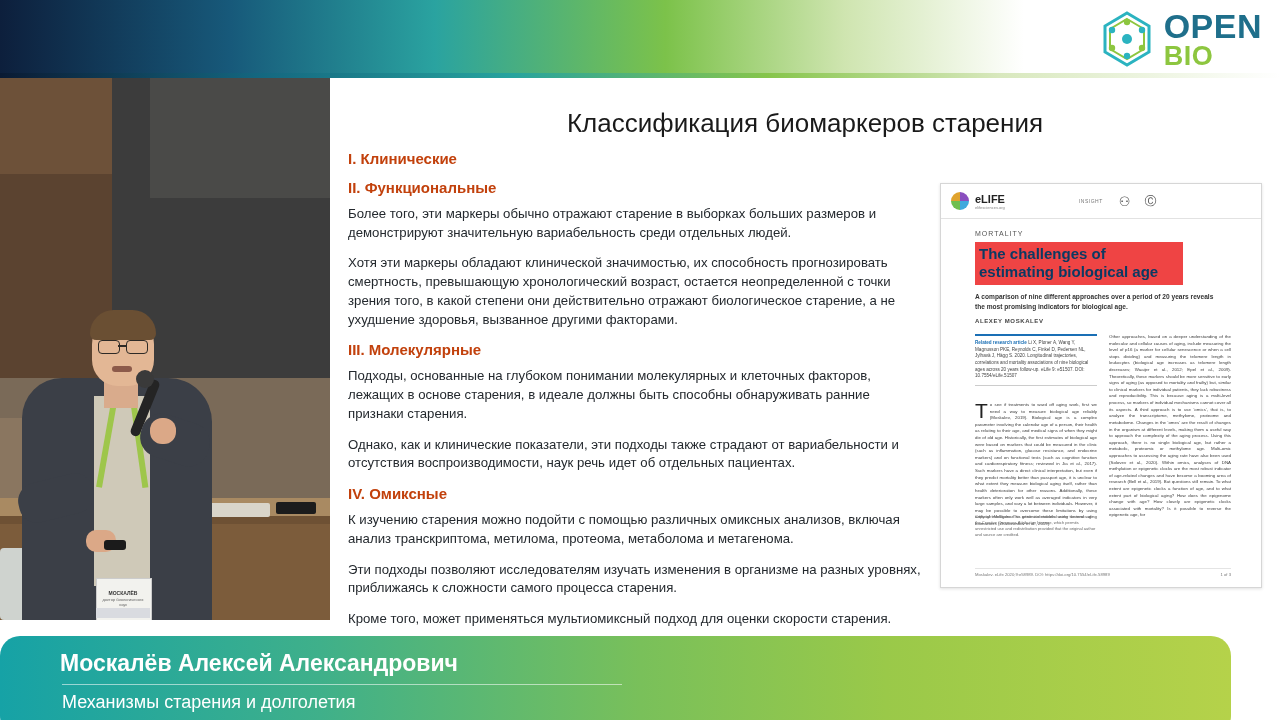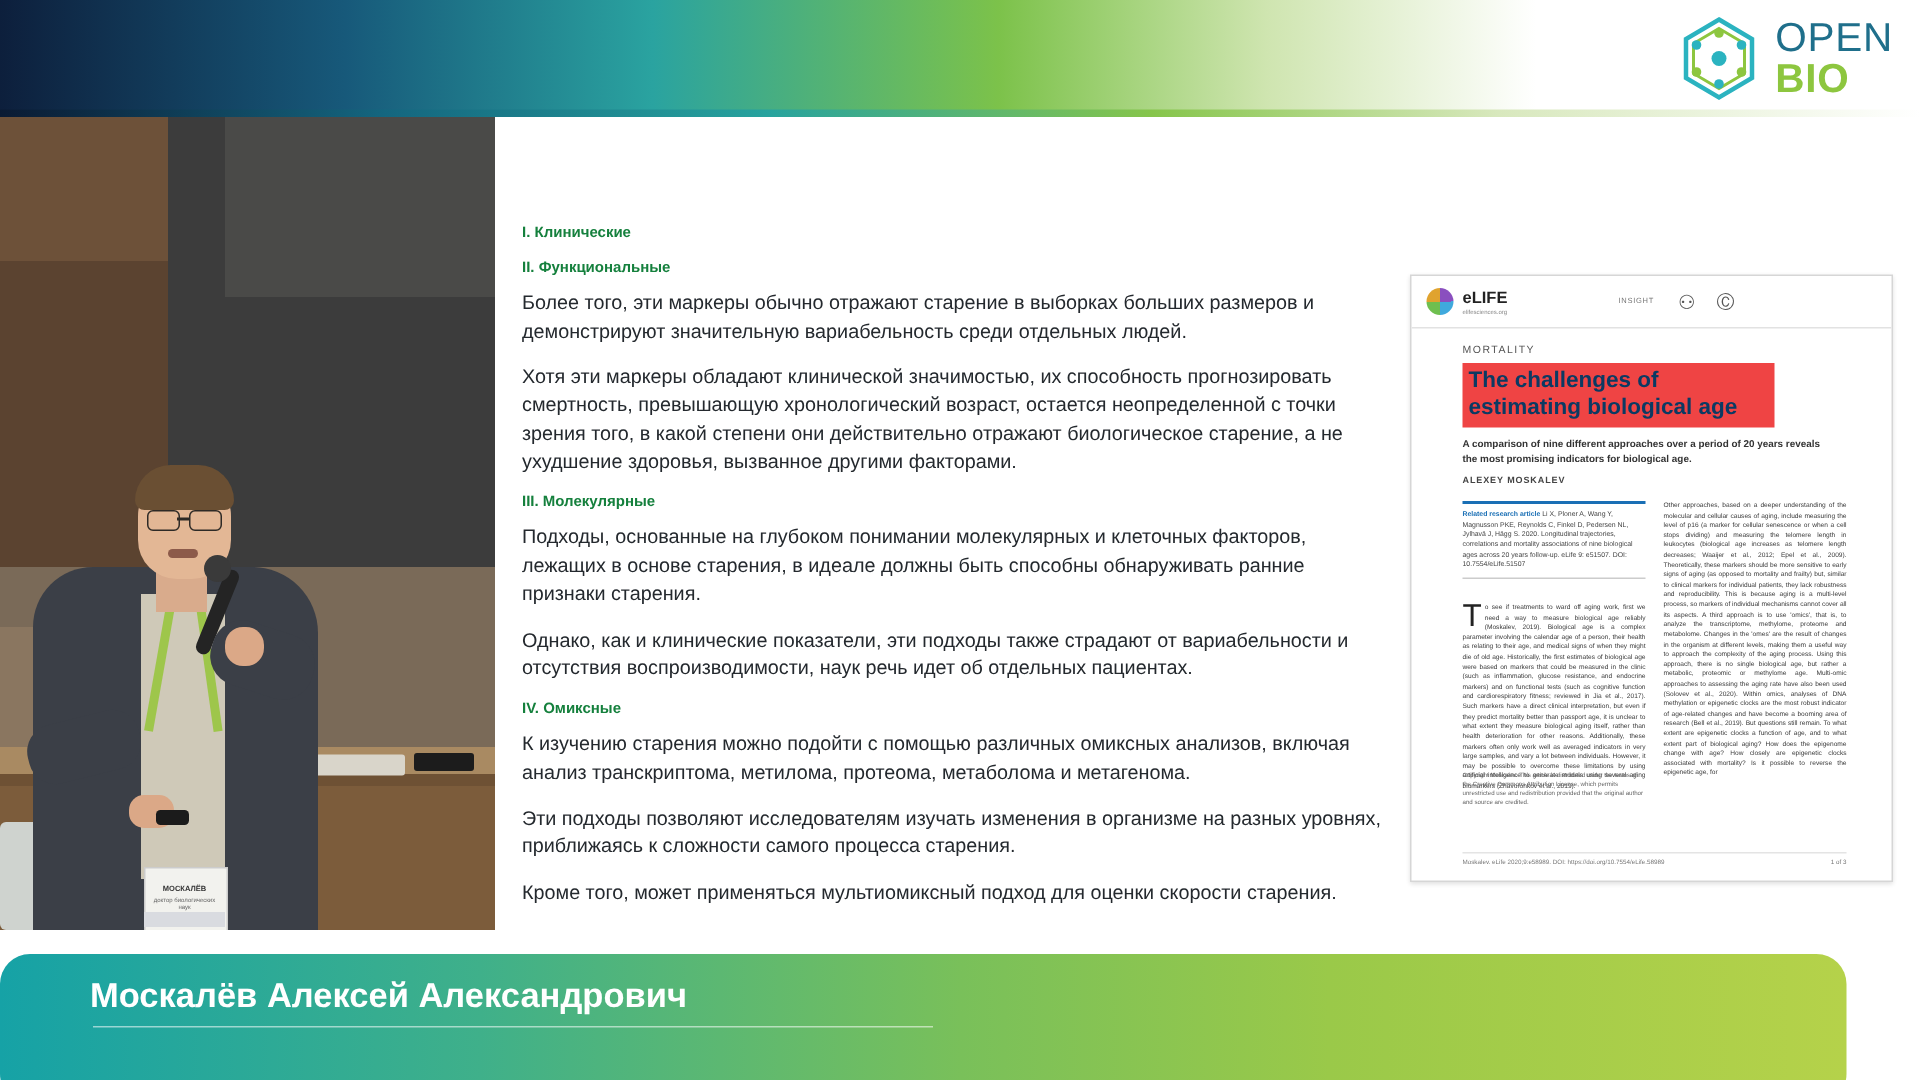--- a/index.html
+++ b/index.html
@@ -40,22 +40,22 @@
   #logo-mark {
     width: 58px; height: 58px;
     position: relative;
     margin-right: 8px;
   }
   #logo-text {
     line-height: 1;
     text-align: left;
   }
   #logo-open {
-    font-size: 27px;
-    font-weight: normal;
+    font-size: 34px;
+    font-weight: bold;
     color: #1f6f8b;
     letter-spacing: 0.5px;
   }
   #logo-bio {
     font-size: 27px;
     font-weight: bold;
     color: #8dc63f;
     letter-spacing: 0.5px;
   }
 
@@ -123,23 +123,23 @@
     color: #1a1a1a;
     font-weight: normal;
   }
   #slide-body {
     position: absolute;
     left: 18px; top: 72px;
     width: 580px;
     height: 460px;
   }
   .sec-head {
-    color: #15803d;
+    color: #c2410c;
     font-weight: bold;
-    font-size: 10px;
+    font-size: 15px;
     margin: 0 0 9px 0;
   }
   .sec-head.tight { margin-bottom: 12px; }
   .para {
     color: #24292e;
     font-size: 13.2px;
     line-height: 1.42;
     margin: 0 0 12px 0;
     text-align: left;
   }
@@ -289,20 +289,21 @@
     <div class="s-larm"></div>
     <div class="s-lhand"></div>
     <div class="s-clicker"></div>
     <div class="s-badge"></div>
     <div class="s-badge-name">МОСКАЛЁВ</div>
     <div class="s-badge-sub">доктор биологических наук</div>
     <div class="s-badge-bar"></div>
   </div>
 
   <div id="slide">
+    <div id="slide-title">Классификация биомаркеров старения</div>
 
     <div id="slide-body">
       <div class="sec-head tight">I. Клинические</div>
 
       <div class="sec-head">II. Функциональные</div>
       <p class="para">Более того, эти маркеры обычно отражают старение в выборках больших размеров и демонстрируют значительную вариабельность среди отдельных людей.</p>
       <p class="para">Хотя эти маркеры обладают клинической значимостью, их способность прогнозировать смертность, превышающую хронологический возраст, остается неопределенной с точки зрения того, в какой степени они действительно отражают биологическое старение, а не ухудшение здоровья, вызванное другими факторами.</p>
 
       <div class="sec-head">III. Молекулярные</div>
       <p class="para">Подходы, основанные на глубоком понимании молекулярных и клеточных факторов, лежащих в основе старения, в идеале должны быть способны обнаруживать ранние признаки старения.</p>
@@ -351,15 +352,16 @@
       <div id="fig-footer">
         <span>Moskalev. eLife 2020;9:e58989. DOI: https://doi.org/10.7554/eLife.58989</span>
         <span>1 of 3</span>
       </div>
     </div>
   </div>
 
   <div id="bottombar">
     <div id="speaker-name">Москалёв Алексей Александрович</div>
     <div id="name-rule"></div>
+    <div id="speaker-topic">Механизмы старения и долголетия</div>
   </div>
 
 </div>
 
 </body></html>

